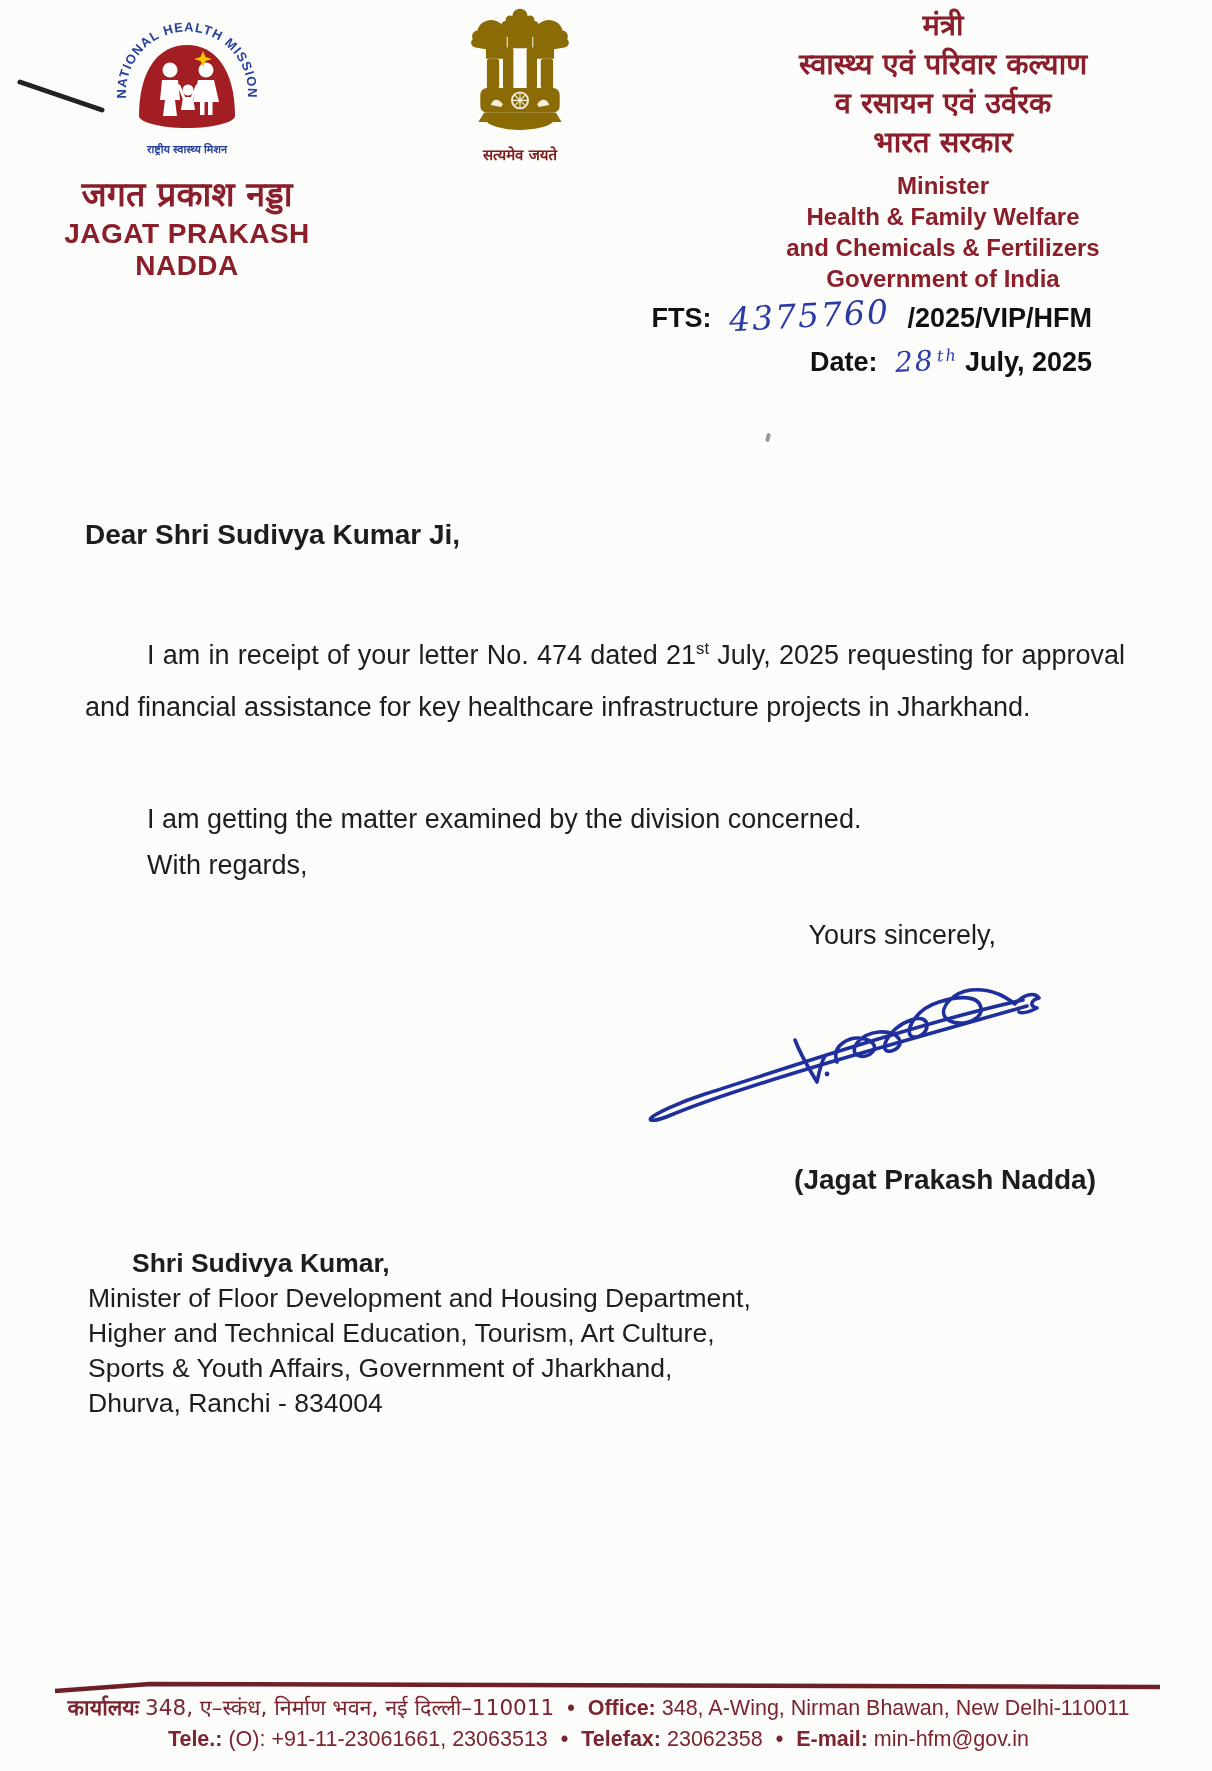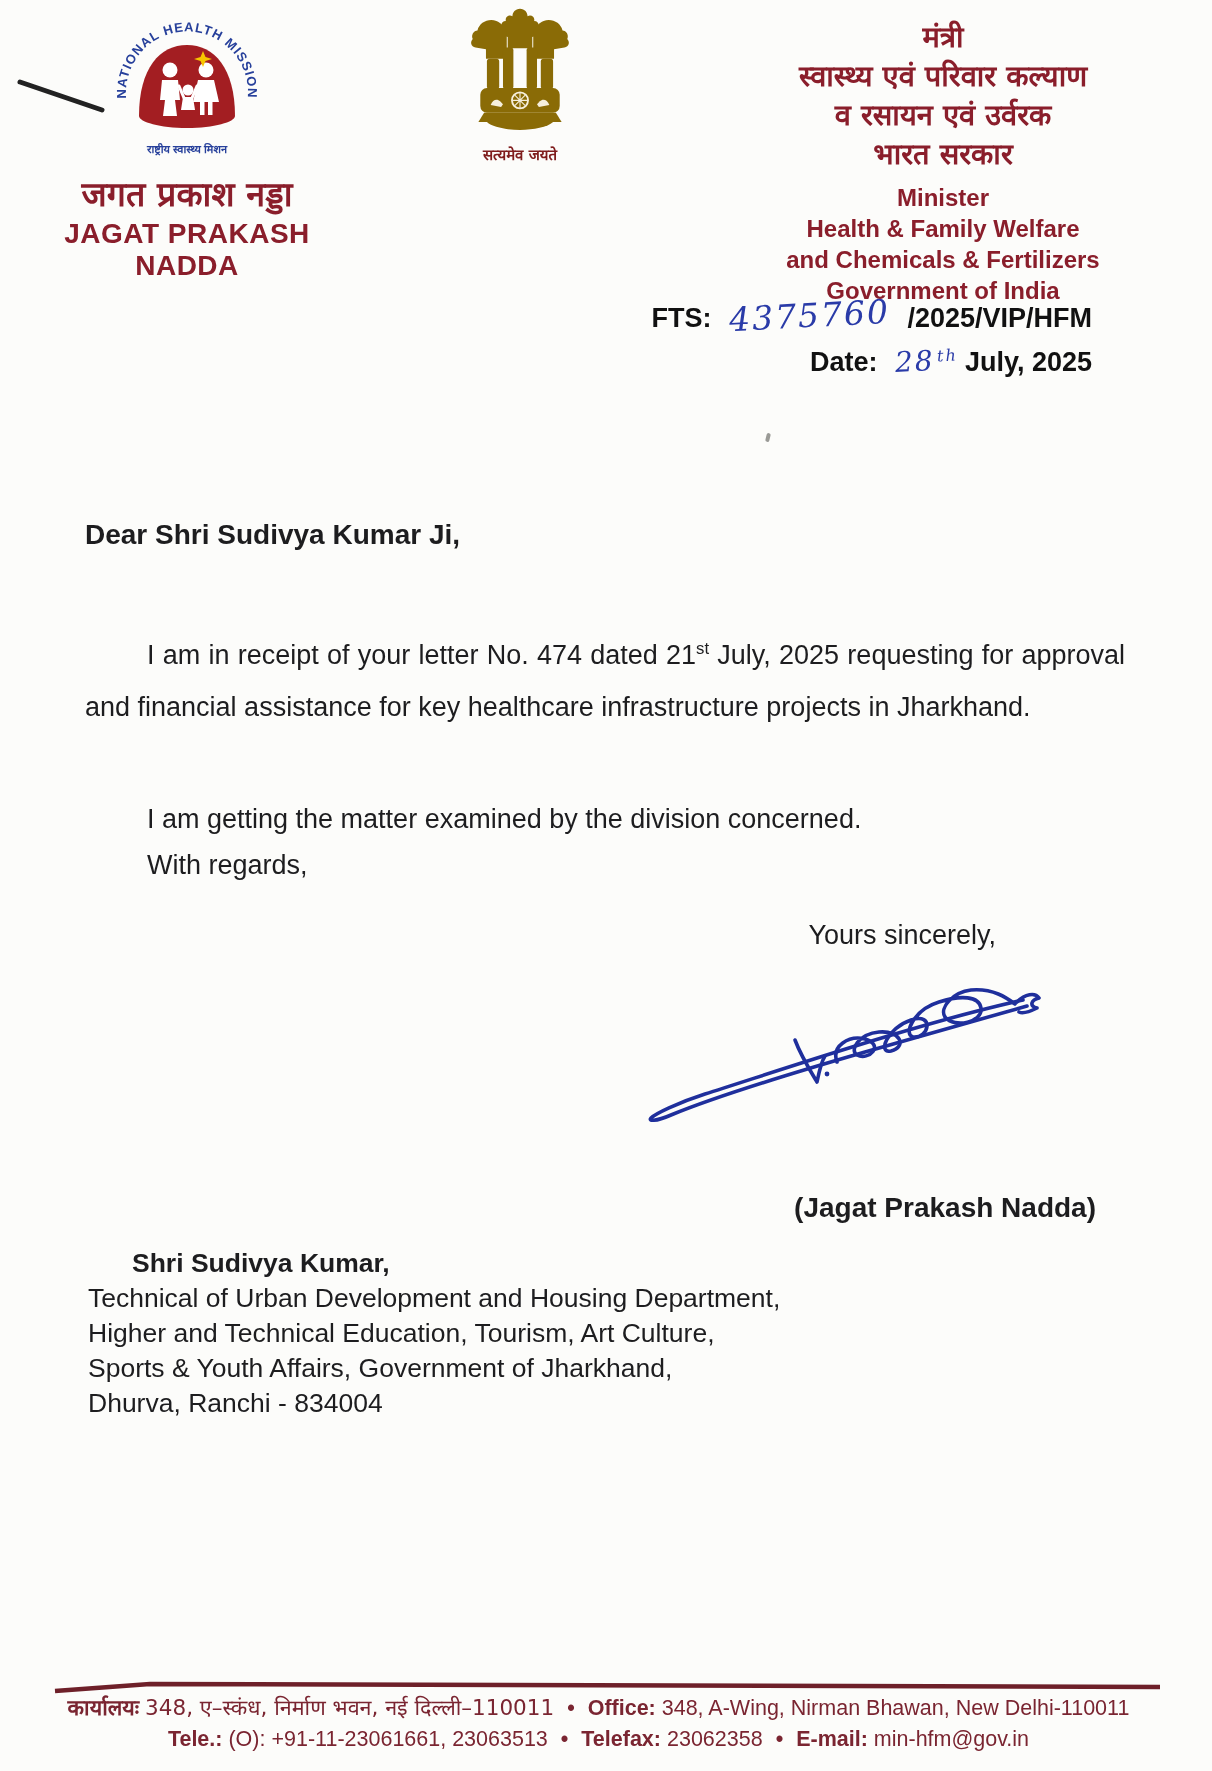--- a/index.html
+++ b/index.html
@@ -10,21 +10,21 @@
     font-family:"Liberation Sans","DejaVu Sans",sans-serif;
     color:#1d1d1f;
     overflow:hidden;
   }
   
   .hdr-left{position:absolute;left:22px;top:12px;width:330px;text-align:center;}
   .name-hindi{margin-top:4px;font-size:34px;font-weight:bold;color:#8a1e2b;font-family:"DejaVu Sans","Liberation Sans",sans-serif;}
   .name-eng{margin-top:2px;font-size:28px;font-weight:bold;color:#8a1e2b;letter-spacing:.5px;}
   .hdr-center{position:absolute;left:440px;top:4px;width:160px;text-align:center;}
   .motto{margin-top:0px;font-size:15px;font-weight:bold;color:#7f1d1d;font-family:"DejaVu Sans","Liberation Sans",sans-serif;}
-  .hdr-right{position:absolute;right:24px;top:18px;width:490px;text-align:center;color:#8a1e2b;}
+  .hdr-right{position:absolute;right:24px;top:6px;width:490px;text-align:center;color:#8a1e2b;}
   .hr-hindi{font-size:29px;line-height:39px;font-weight:bold;font-family:"DejaVu Sans","Liberation Sans",sans-serif;}
   .hr-eng{font-size:24px;line-height:31px;font-weight:bold;}
   .pen-mark{position:absolute;left:10px;top:68px;}
   
   .ref{position:absolute;right:120px;top:296px;text-align:right;}
   .ref-line{font-size:27px;font-weight:bold;color:#111;}
   .hand{font-family:"DejaVu Serif","Liberation Serif",serif;font-style:italic;font-weight:normal;color:#2a3ba8;display:inline-block;transform:rotate(-3deg);letter-spacing:2px;}
   .hand-big{font-size:33px;margin:0 10px;}
   .hand-day{font-size:28px;margin:0 2px 0 10px;}
   .ref-date{margin-top:10px;}
@@ -32,21 +32,21 @@
   .scan-dot{position:absolute;left:766px;top:433px;width:4px;height:9px;border-radius:2px;background:#9a9a96;transform:rotate(14deg);}
   
   .salutation{position:absolute;left:85px;top:519px;font-size:28px;font-weight:bold;}
   .para{position:absolute;left:85px;width:1040px;font-size:27px;line-height:52px;text-align:justify;text-indent:62px;}
   .p1{top:596px;}
   .p2{top:766px;}
   .regards{position:absolute;left:147px;top:850px;font-size:27px;}
   
   .valediction{position:absolute;right:216px;top:920px;font-size:27px;}
   .sig-wrap{position:absolute;left:615px;top:962px;}
-  .signatory{position:absolute;right:116px;top:1192px;font-size:28px;font-weight:bold;}
+  .signatory{position:absolute;right:116px;top:1164px;font-size:28px;font-weight:bold;}
   
   .recipient{position:absolute;left:88px;top:1246px;font-size:26.5px;line-height:35px;}
   .recipient .r0{font-weight:bold;margin-left:44px;}
   
   .footer-rule{position:absolute;left:0;top:0;}
   .footer{position:absolute;left:0;top:1692px;width:1197px;text-align:center;color:#7a2531;}
   .f-line{font-size:21.5px;line-height:31px;}
   .lbl{font-weight:bold;}
   .f-hindi{font-family:"DejaVu Sans","Liberation Sans",sans-serif;}
   .sep{display:inline-block;margin:0 7px;font-weight:bold;}
@@ -158,21 +158,21 @@
         <path d="M402 40 C410 32 420 30 424 36 C416 38 414 44 422 46 C414 50 408 52 404 50"></path>
       </g>
       <circle cx="212" cy="112" r="2.4" fill="#1f2f9c"></circle>
     </svg>
   </div>
 
   <div class="signatory">(Jagat Prakash Nadda)</div>
 
   <div class="recipient">
     <div class="r0">Shri Sudivya Kumar,</div>
-    <div>Technical of Urban Development and Housing Department,</div>
+    <div>Minister of Floor Development and Housing Department,</div>
     <div>Higher and Technical Education, Tourism, Art Culture,</div>
     <div>Sports &amp; Youth Affairs, Government of Jharkhand,</div>
     <div>Dhurva, Ranchi - 834004</div>
   </div>
 
   <svg class="footer-rule" width="1212" height="1771" viewBox="0 0 1212 1771" style="pointer-events:none;">
     <path d="M55 1691 L150 1684 L1160 1687" stroke="#6e2029" stroke-width="4.5" fill="none"></path>
   </svg>
 
   <div class="footer">

